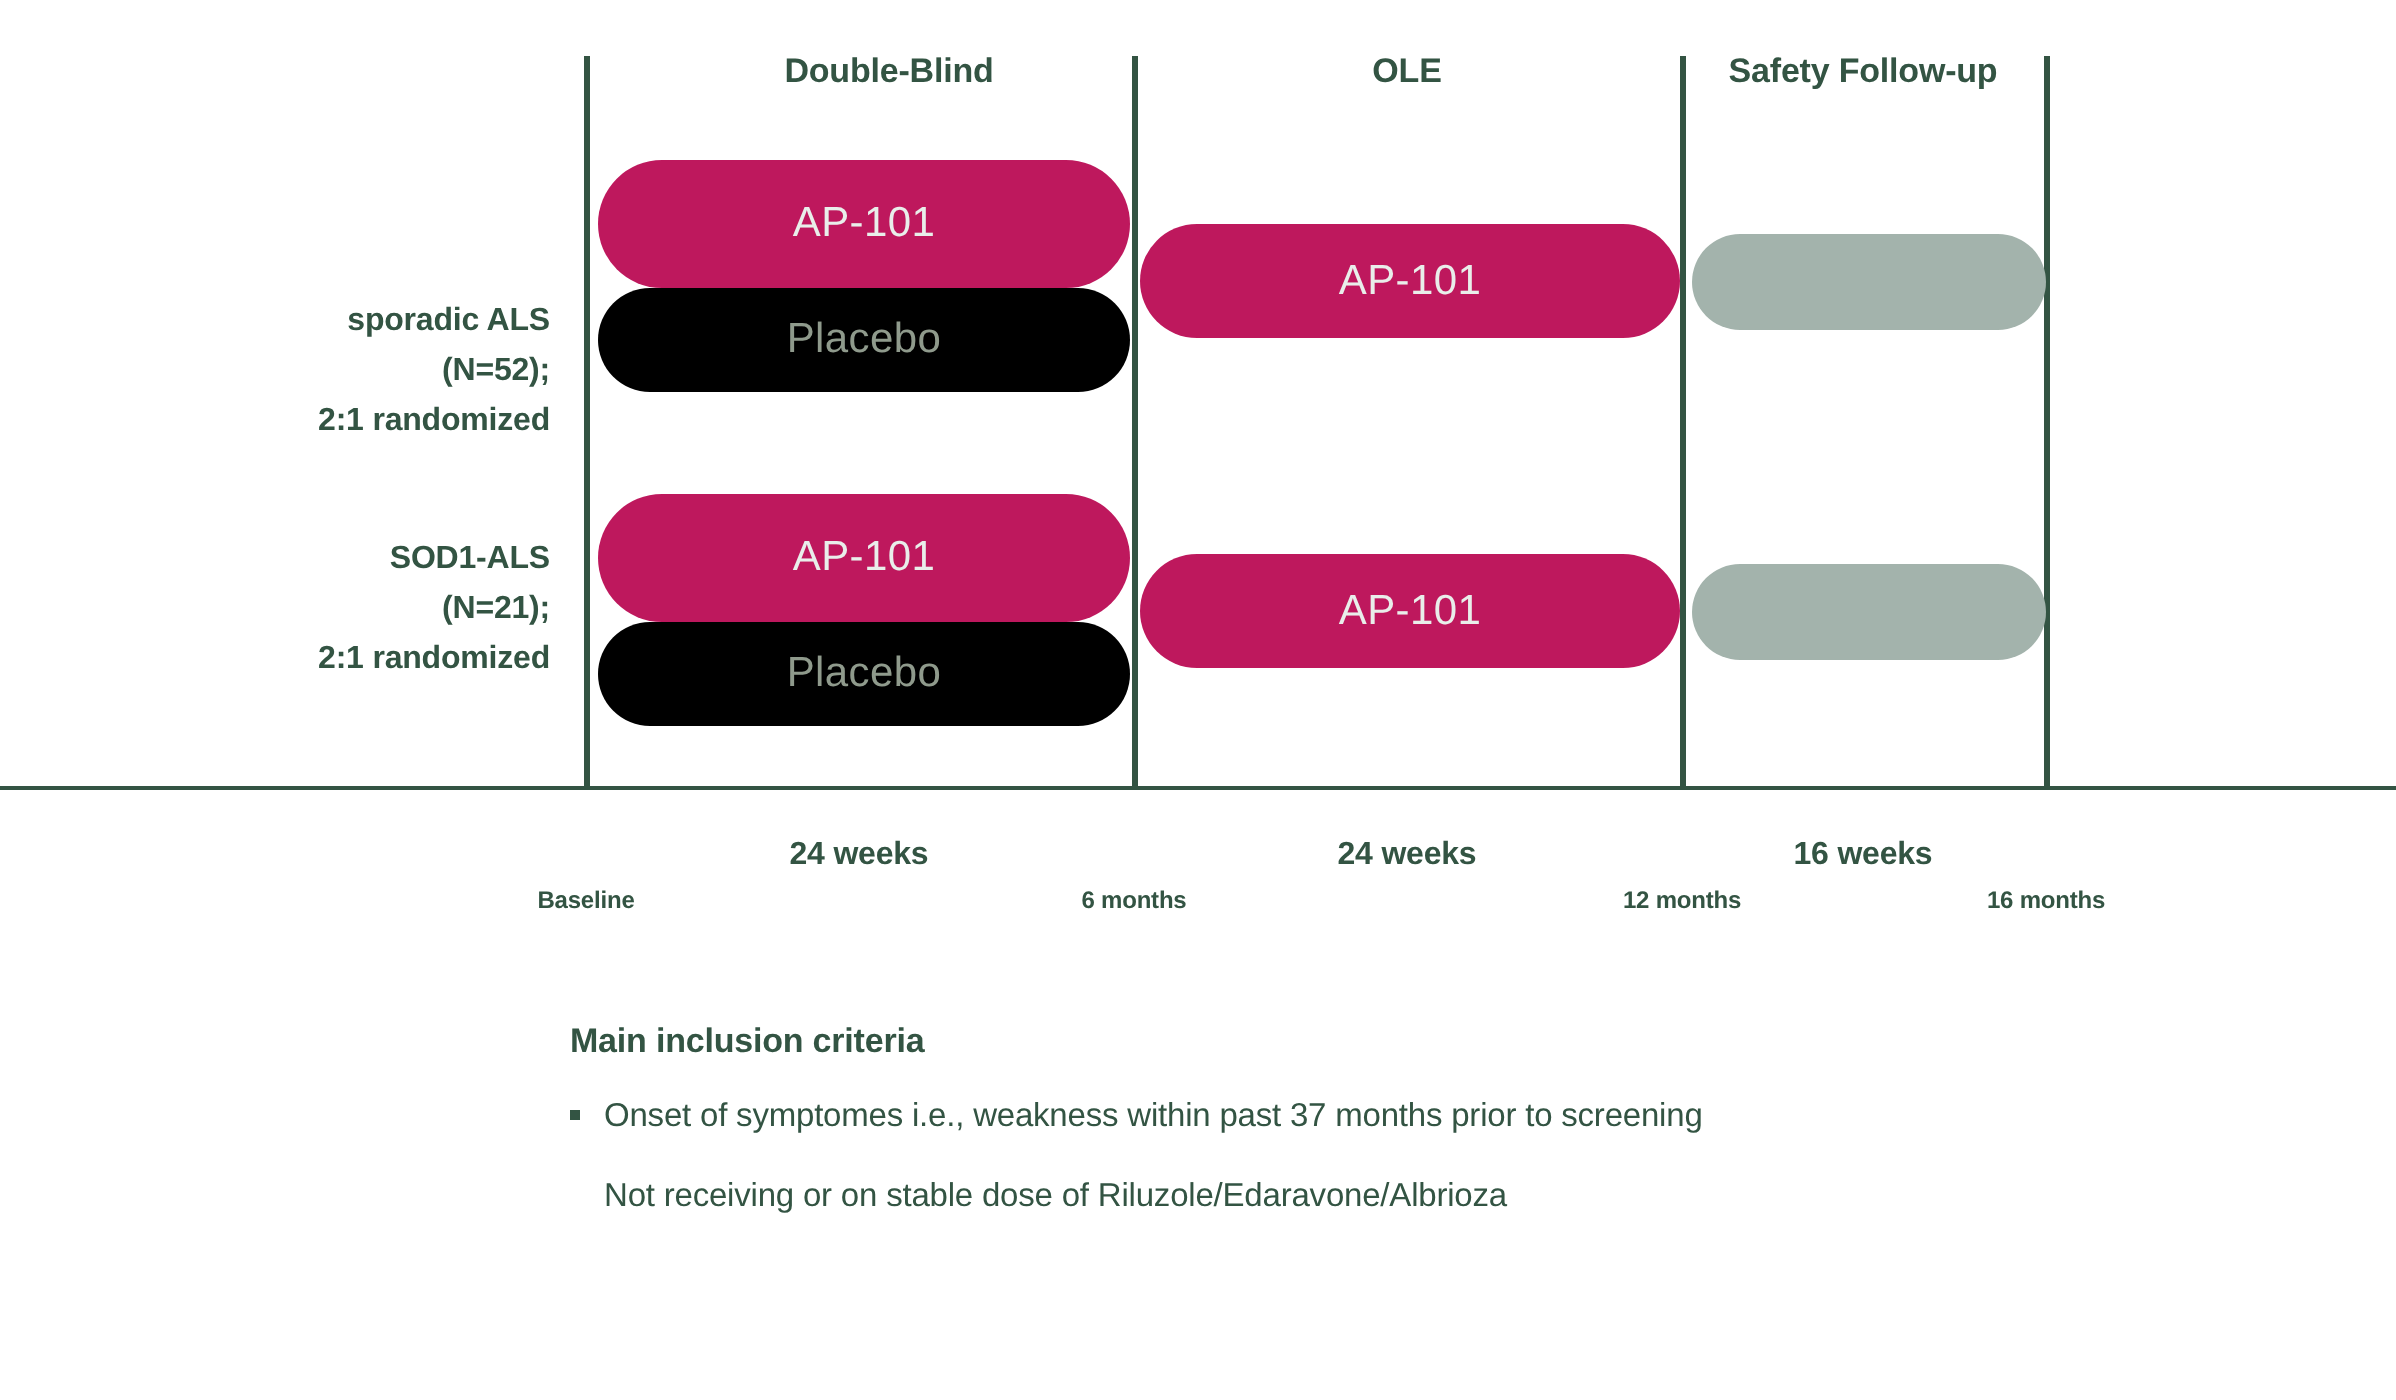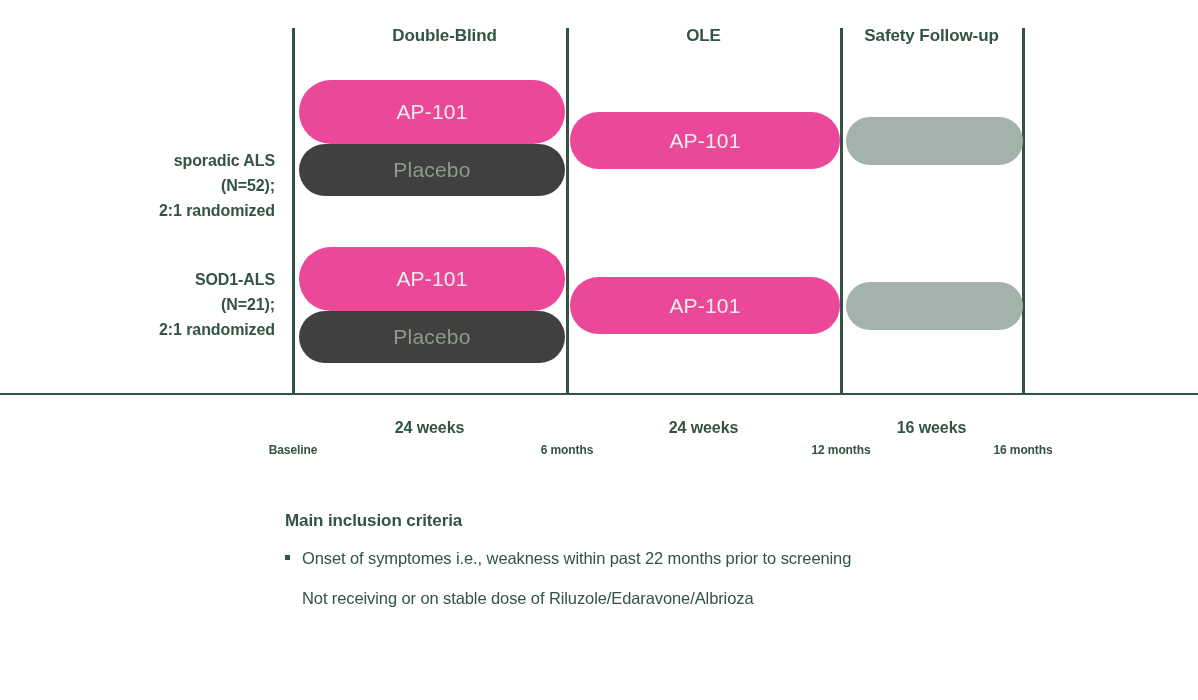--- a/index.html
+++ b/index.html
@@ -59,25 +59,25 @@
   .pill {
     position: absolute;
     border-radius: 999px;
     display: flex;
     align-items: center;
     justify-content: center;
     font-size: 21px;
     letter-spacing: 0.2px;
   }
   .pill-ap {
-    background: #ec4899;
+    background: #be185d;
     color: #e9eeea;
   }
   .pill-placebo {
-    background: #404040;
+    background: #000000;
     color: #8f9a8c;
   }
   .pill-safety {
     background: #a3b3ac;
     color: transparent;
   }
 
   
   .duration {
     position: absolute;
@@ -181,20 +181,20 @@
 <div class="timepoint" style="left:963px; width:120px;">16 months</div>
 
 <div class="criteria-block">
   <div class="criteria-title">Main inclusion criteria</div>
   <ul class="criteria-list">
     <li class="criteria-item">
       <span class="bullet"></span>
     </li>
     <li class="criteria-item">
       <span class="bullet"></span>
-      <span>Onset of symptomes i.e., weakness within past 22 months prior to screening</span>
+      <span>Onset of symptomes i.e., weakness within past 37 months prior to screening</span>
     </li>
     <li class="criteria-item">
       
       <span>Not receiving or on stable dose of Riluzole/Edaravone/Albrioza</span>
     </li>
   </ul>
 </div>
 
 </body></html>

